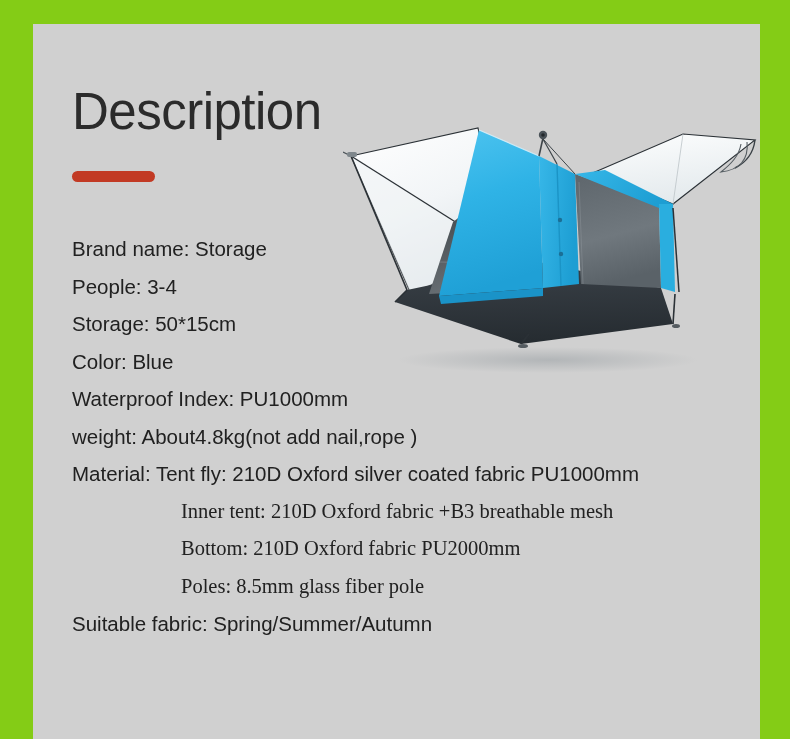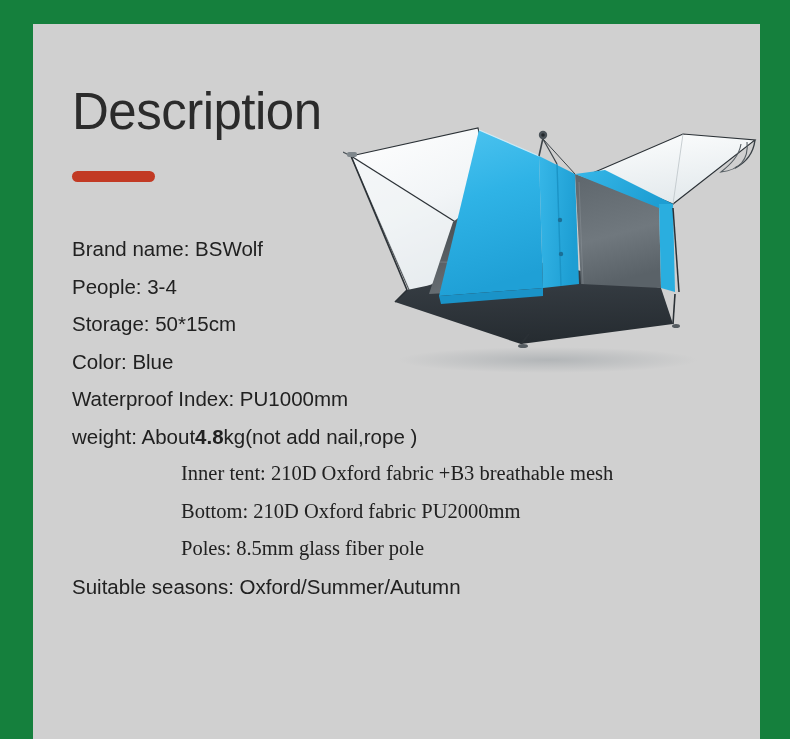--- a/index.html
+++ b/index.html
@@ -14,21 +14,21 @@
     background: #f1f1f1;
     font-family: "Liberation Sans", sans-serif;
     -webkit-font-smoothing: antialiased;
   }
 
   
   #page {
     position: relative;
     width: 790px;
     height: 739px;
-    background: #15803d;
+    background: #84cc16;
   }
 
   
   #panel {
     position: absolute;
     left: 33px;
     top: 24px;
     width: 727px;
     height: 715px;
     background: #d0d0d0;
@@ -69,21 +69,21 @@
     font-size: 20.5px;
     line-height: 37.5px;
     color: #212121;
     white-space: nowrap;
   }
   .spec-line.indent {
     padding-left: 109px;
     font-family: Liberation Serif, serif;
   }
   .wt-num {
-    font-weight: 700;
+    font-weight: 400;
   }
 
   
   #tent-wrap {
     position: absolute;
     left: 310px;
     top: 88px;
     width: 420px;
     height: 275px;
     pointer-events: none;
@@ -197,26 +197,27 @@
         <line x1="52" y1="190" x2="64" y2="178" stroke="#2b3136" stroke-width="1.6"></line>
         <line x1="178" y1="232" x2="186" y2="222" stroke="#2b3136" stroke-width="1.8"></line>
         <ellipse cx="180" cy="234" rx="5" ry="2" fill="#555c61"></ellipse>
         <line x1="330" y1="212" x2="332" y2="182" stroke="#2b3136" stroke-width="1.6"></line>
         <line x1="330" y1="96" x2="336" y2="180" stroke="#2b3136" stroke-width="1.5"></line>
         <ellipse cx="333" cy="214" rx="4" ry="2" fill="#555c61"></ellipse>
       </svg>
     </div>
 
     <div id="specs">
-      <div class="spec-line">Brand name: BSWolf</div>
+      <div class="spec-line">Brand name: Storage</div>
       <div class="spec-line">People: 3-4</div>
       <div class="spec-line">Storage: 50*15cm</div>
       <div class="spec-line">Color: Blue</div>
       <div class="spec-line">Waterproof Index:  PU1000mm</div>
       <div class="spec-line"><span>weight: About</span><span class="wt-num">4.8</span><span>kg(not add nail,rope )</span></div>
+      <div class="spec-line">Material:  Tent fly: 210D Oxford silver coated fabric PU1000mm</div>
       <div class="spec-line indent">Inner tent: 210D Oxford fabric +B3 breathable mesh</div>
       <div class="spec-line indent">Bottom: 210D Oxford fabric PU2000mm</div>
       <div class="spec-line indent">Poles: 8.5mm glass fiber pole</div>
-      <div class="spec-line">Suitable seasons: Oxford/Summer/Autumn</div>
+      <div class="spec-line">Suitable fabric: Spring/Summer/Autumn</div>
     </div>
 
   </div>
 </div>
 
 </body></html>

